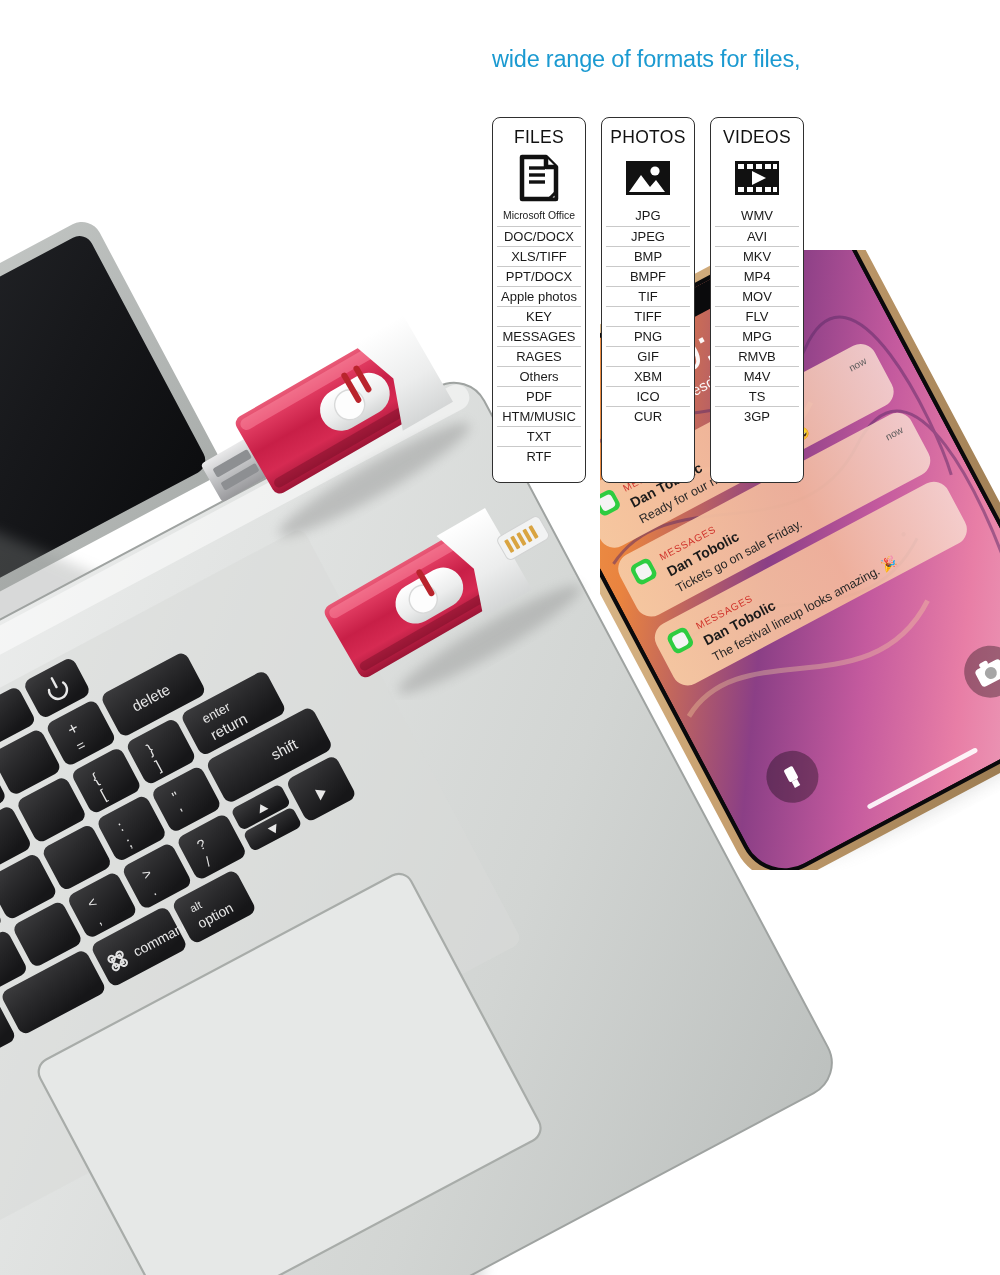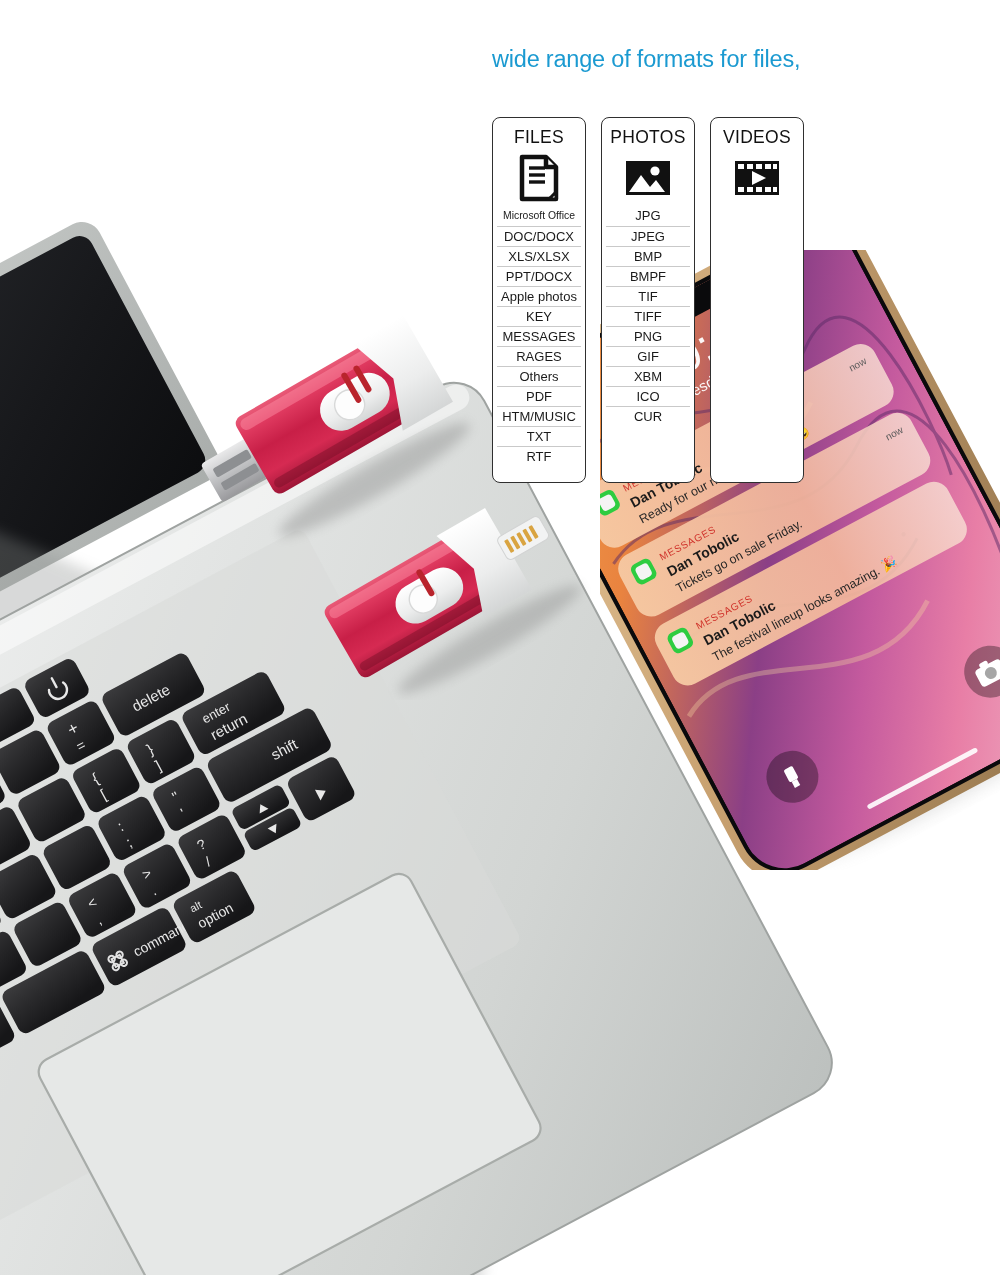--- a/index.html
+++ b/index.html
@@ -438,21 +438,21 @@
           <line x1="10" y1="14" x2="26" y2="14"></line>
           <line x1="10" y1="21" x2="26" y2="21"></line>
           <line x1="10" y1="28" x2="26" y2="28"></line>
         </g>
         <path d="M37 38 l-7 7 h7 z" fill="#fff" stroke="#111" stroke-width="3"></path>
       </svg>
     </div>
     <div class="rows">
       <div class="fmt-row tiny">Microsoft Office</div>
       <div class="fmt-row">DOC/DOCX</div>
-      <div class="fmt-row">XLS/XLSX</div>
+      <div class="fmt-row">XLS/TIFF</div>
       <div class="fmt-row">PPT/DOCX</div>
       <div class="fmt-row">Apple photos</div>
       <div class="fmt-row">KEY</div>
       <div class="fmt-row">MESSAGES</div>
       <div class="fmt-row">RAGES</div>
       <div class="fmt-row">Others</div>
       <div class="fmt-row">PDF</div>
       <div class="fmt-row">HTM/MUSIC</div>
       <div class="fmt-row">TXT</div>
       <div class="fmt-row">RTF</div>
@@ -496,16 +496,29 @@
           <rect x="39" y="6" width="4" height="5"></rect>
           <rect x="4" y="29" width="6" height="5"></rect>
             <rect x="13" y="29" width="6" height="5"></rect>
           <rect x="22" y="29" width="6" height="5"></rect>
             <rect x="31" y="29" width="6" height="5"></rect>
           <rect x="39" y="29" width="4" height="5"></rect>
         </g>
         <path d="M18 13 l14 7 l-14 7 z" fill="#fff"></path>
       </svg>
     </div>
+    <div class="rows">
+      <div class="fmt-row">WMV</div>
+      <div class="fmt-row">AVI</div>
+      <div class="fmt-row">MKV</div>
+      <div class="fmt-row">MP4</div>
+      <div class="fmt-row">MOV</div>
+      <div class="fmt-row">FLV</div>
+      <div class="fmt-row">MPG</div>
+      <div class="fmt-row">RMVB</div>
+      <div class="fmt-row">M4V</div>
+      <div class="fmt-row">TS</div>
+      <div class="fmt-row">3GP</div>
+    </div>
   </div>
 
 
 </div>
 
 </body></html>

